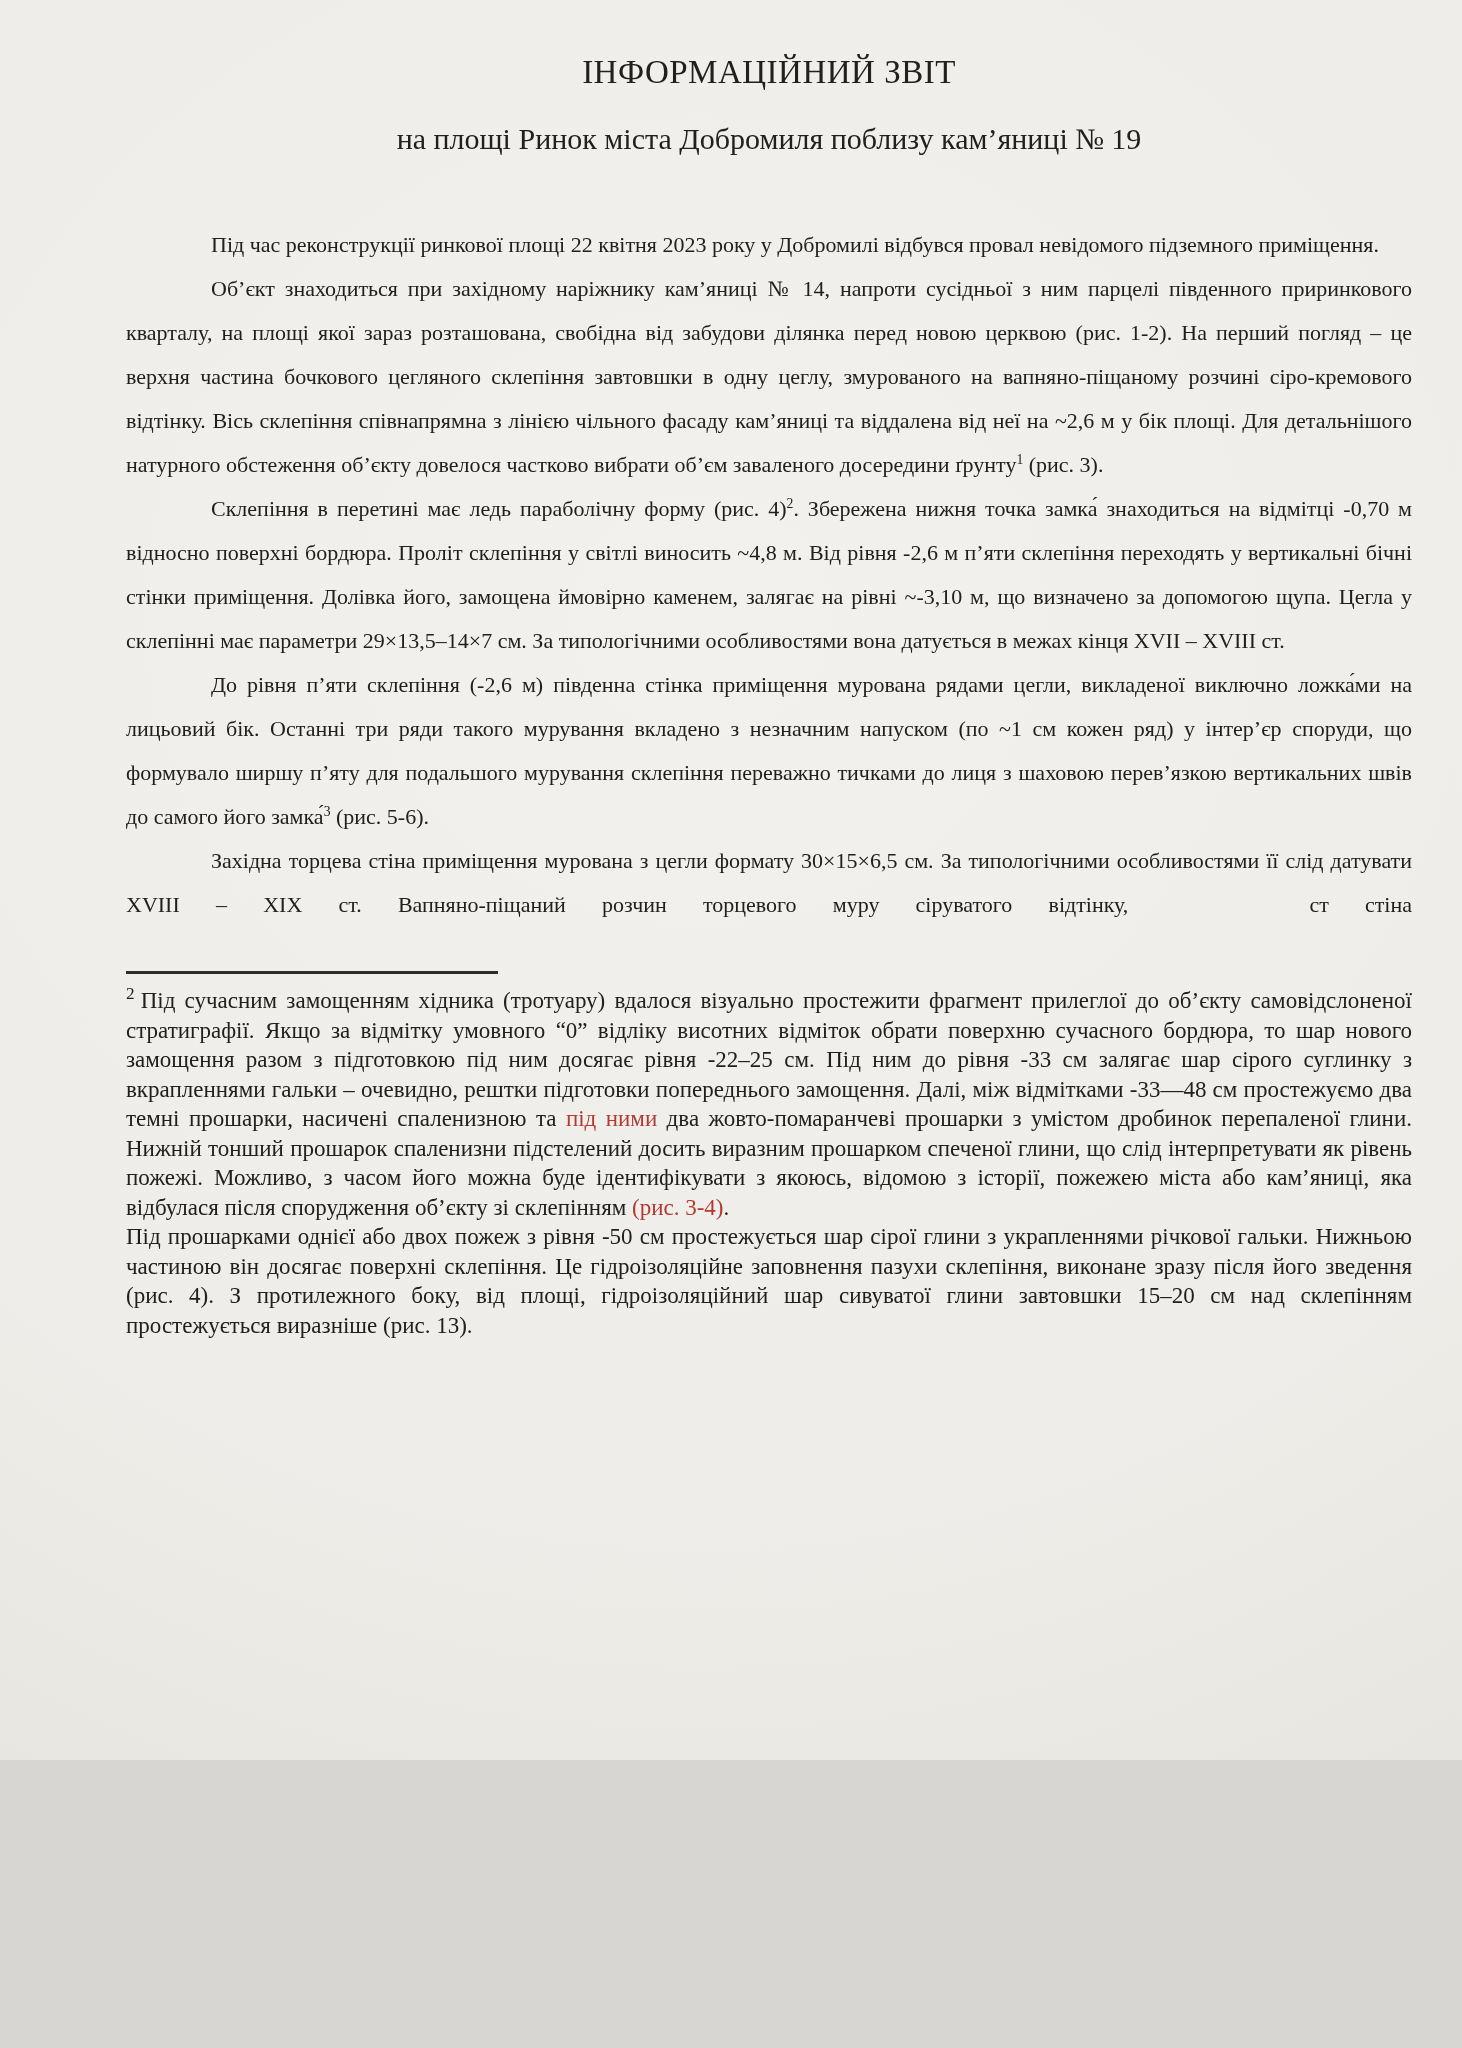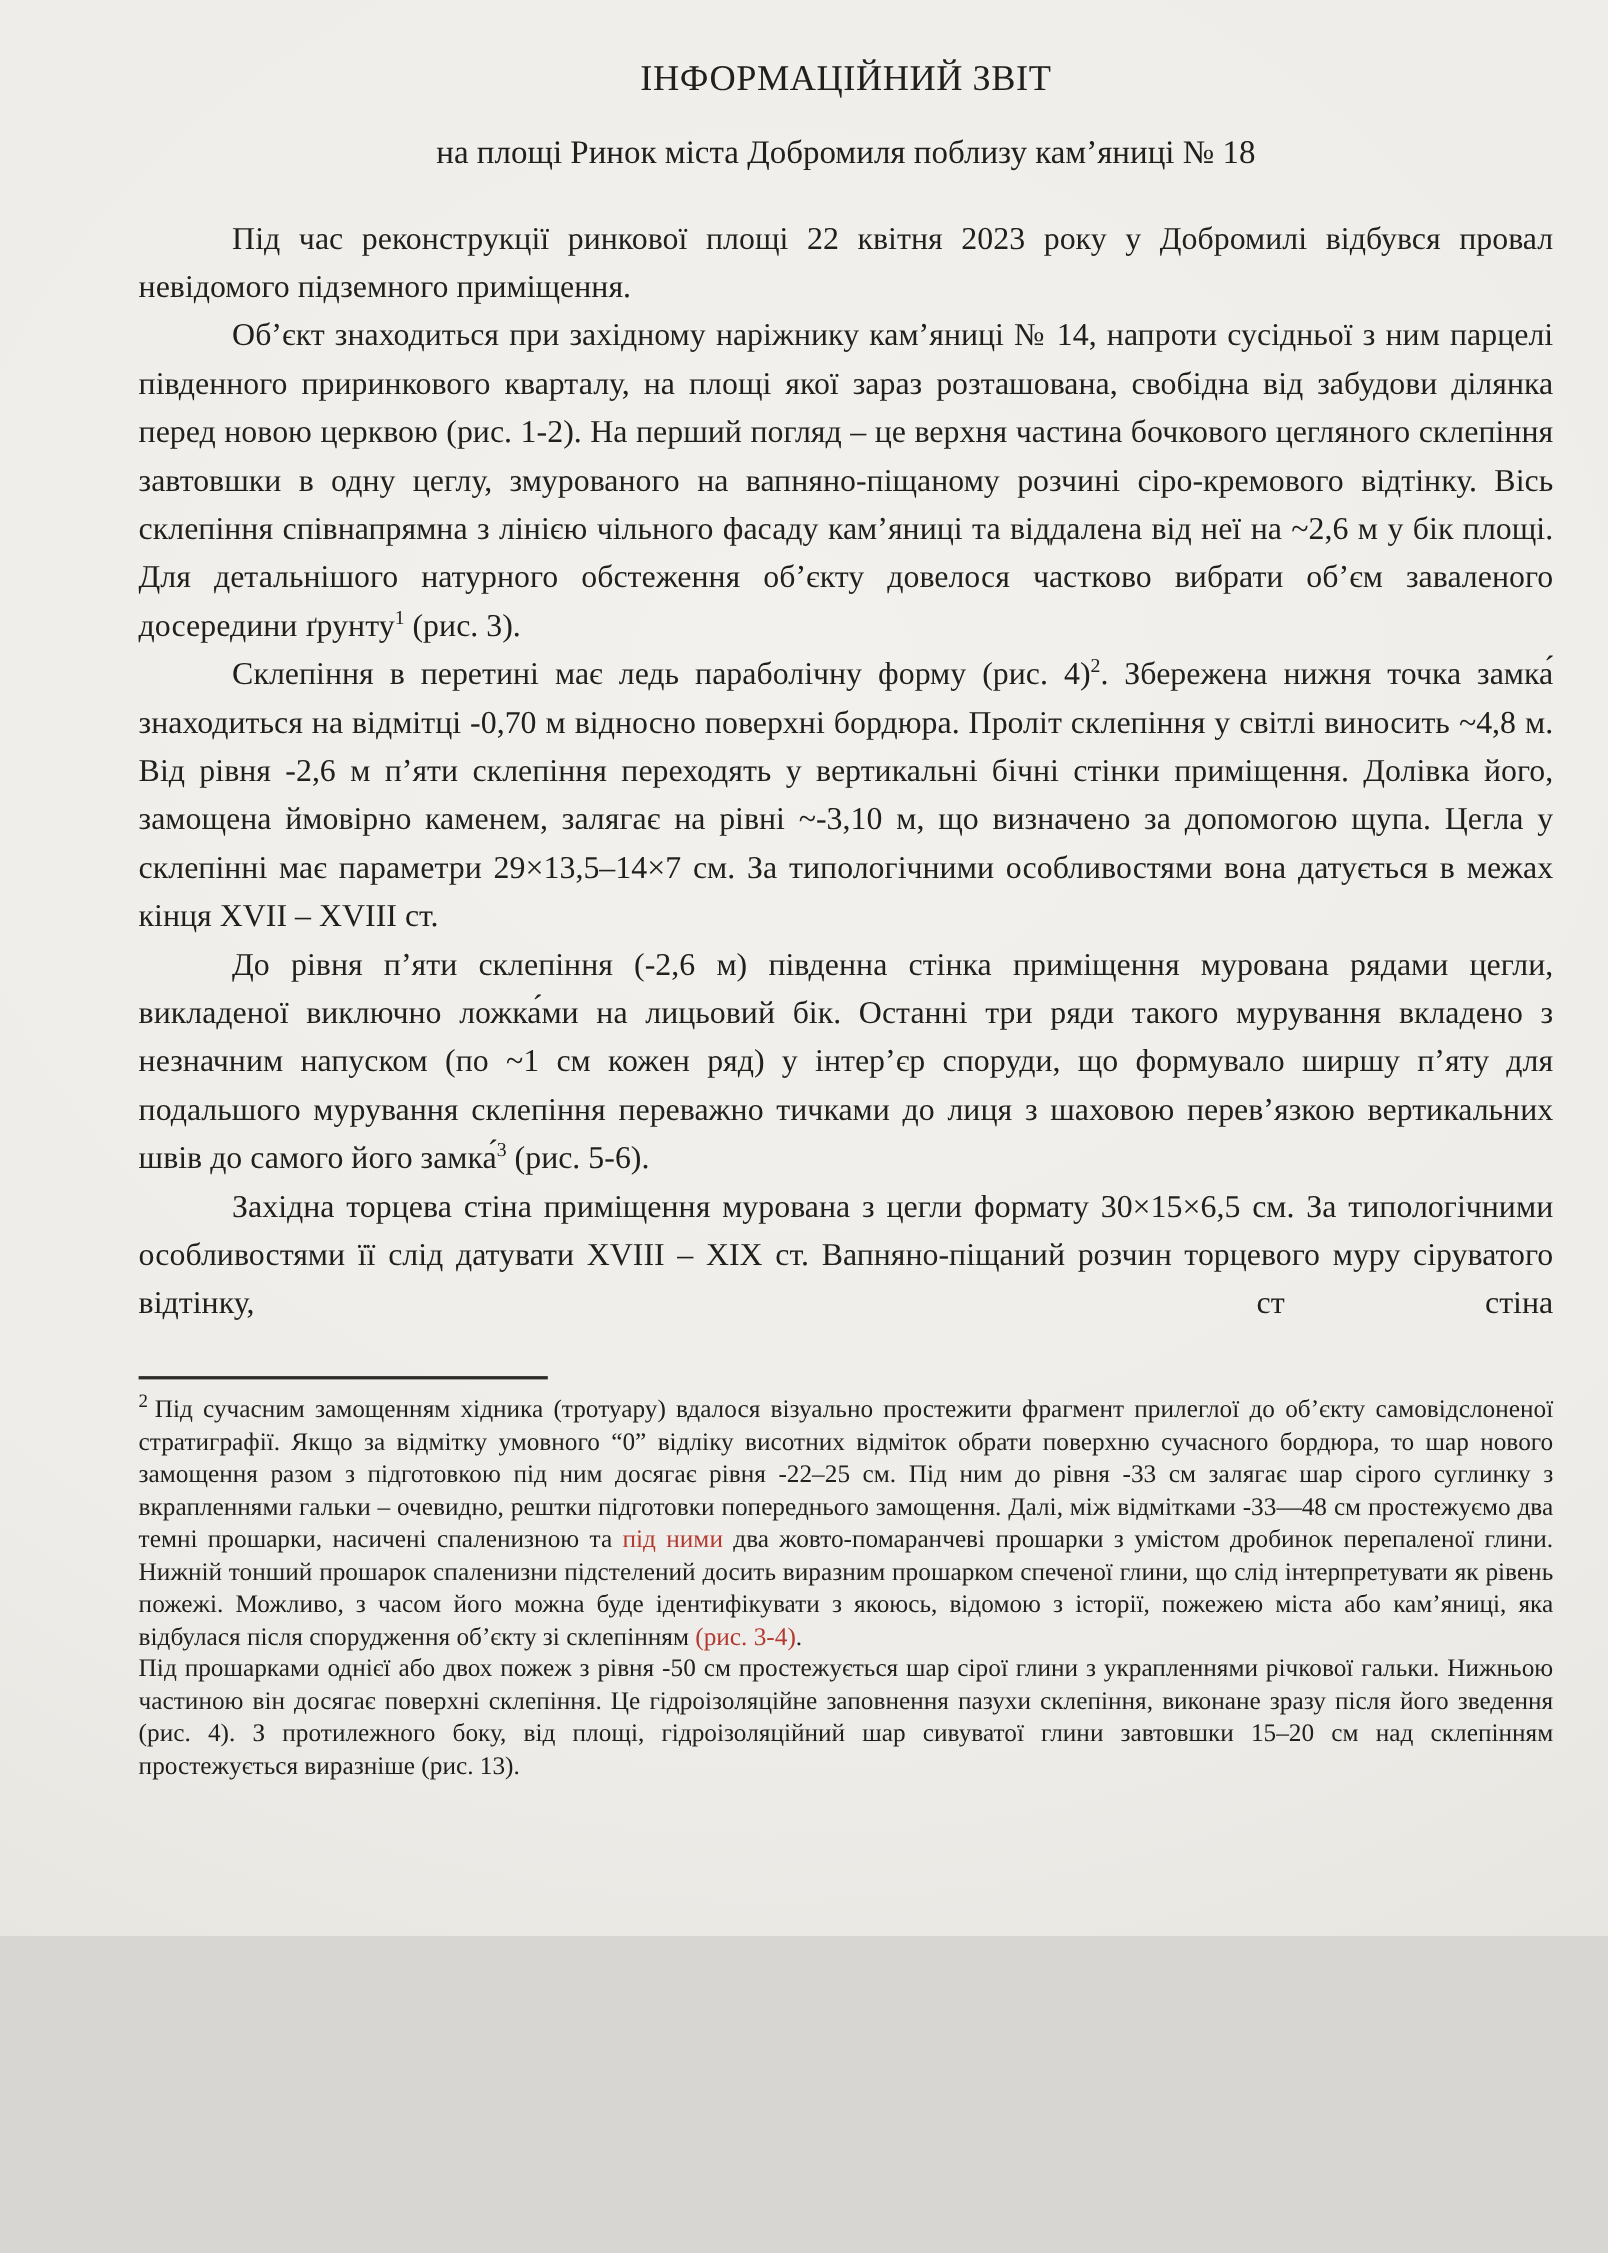--- a/index.html
+++ b/index.html
@@ -25,22 +25,22 @@
     font-size:33px;
     font-weight:400;
     letter-spacing:0.5px;
   }
   .subtitle{
     text-align:center;
     font-size:30px;
     line-height:56px;
   }
   .body-text{
-    margin-top:28px;
-    font-size:29px;
+    margin-top:56px;
+    font-size:22px;
     line-height:44px;
     text-align:justify;
   }
   .para{margin:0;text-indent:85px;}
   .para:last-child{text-align-last:justify;}
   .body-text sup.sup{
     font-size:0.62em;
     line-height:0;
     vertical-align:super;
   }
@@ -66,21 +66,21 @@
 </style>
 </head>
 <body>
 
 <div class="page">
   <div class="content">
 
     <h1 class="title">ІНФОРМАЦІЙНИЙ ЗВІТ</h1>
 
     <div class="subtitle">
-      <div>на площі Ринок міста Добромиля поблизу кам’яниці № 18</div>
+      <div>на площі Ринок міста Добромиля поблизу кам’яниці № 19</div>
     </div>
 
     <div class="body-text" id="paragraphs">
         <p class="para"><span>Під час реконструкції ринкової площі 22 квітня 2023 року у Добромилі відбувся провал невідомого підземного приміщення.</span></p>
         <p class="para"><span>Об’єкт знаходиться при західному наріжнику кам’яниці № 14, напроти сусідньої з ним парцелі південного приринкового кварталу, на площі якої зараз розташована, свобідна від забудови ділянка перед новою церквою (рис. 1-2). На перший погляд – це верхня частина бочкового цегляного склепіння завтовшки в одну цеглу, змурованого на вапняно-піщаному розчині сіро-кремового відтінку. Вісь склепіння співнапрямна з лінією чільного фасаду кам’яниці та віддалена від неї на ~2,6 м у бік площі. Для детальнішого натурного обстеження об’єкту довелося частково вибрати об’єм заваленого досередини ґрунту</span><sup class="sup">1</sup><span> (рис. 3).</span></p>
         <p class="para"><span>Склепіння в перетині має ледь параболічну форму (рис. 4)</span><sup class="sup">2</sup><span>. Збережена нижня точка замка́ знаходиться на відмітці -0,70 м відносно поверхні бордюра. Проліт склепіння у світлі виносить ~4,8 м. Від рівня -2,6 м п’яти склепіння переходять у вертикальні бічні стінки приміщення. Долівка його, замощена ймовірно каменем, залягає на рівні ~-3,10 м, що визначено за допомогою щупа. Цегла у склепінні має параметри 29×13,5–14×7 см. За типологічними особливостями вона датується в межах кінця XVII – XVIII ст.</span></p>
         <p class="para"><span>До рівня п’яти склепіння (-2,6 м) південна стінка приміщення мурована рядами цегли, викладеної виключно ложка́ми на лицьовий бік. Останні три ряди такого мурування вкладено з незначним напуском (по ~1 см кожен ряд) у інтер’єр споруди, що формувало ширшу п’яту для подальшого мурування склепіння переважно тичками до лиця з шаховою перев’язкою вертикальних швів до самого його замка́</span><sup class="sup">3</sup><span> (рис. 5-6).</span></p>
         <p class="para"><span>Західна торцева стіна приміщення мурована з цегли формату 30×15×6,5 см. За типологічними особливостями її слід датувати XVIII – XIX ст. Вапняно-піщаний розчин торцевого муру сіруватого відтінку,&nbsp;&nbsp;&nbsp;&nbsp; ст стіна</span></p>
       </div>
 

